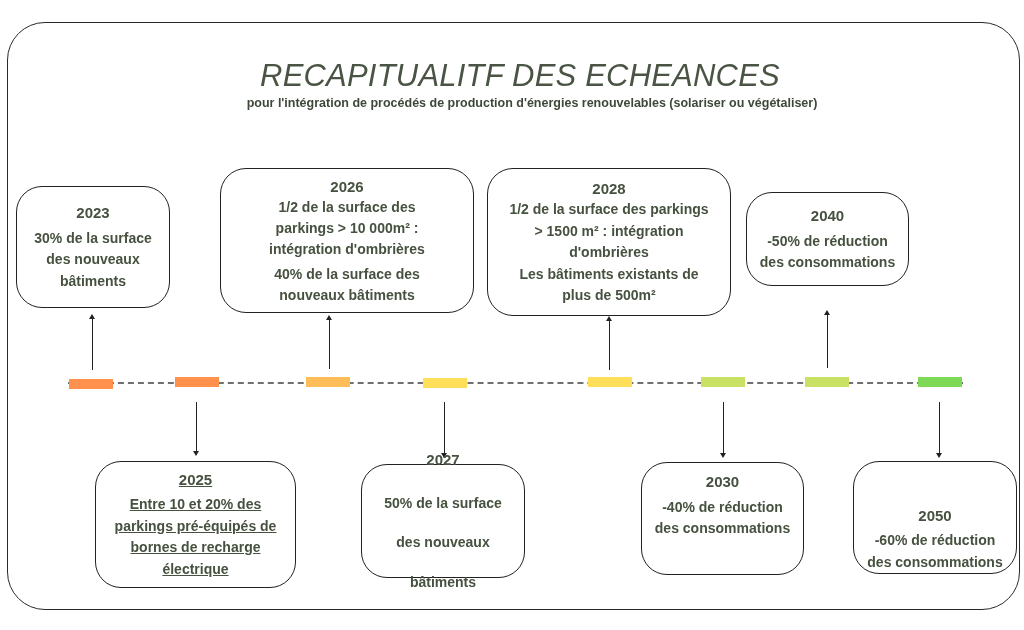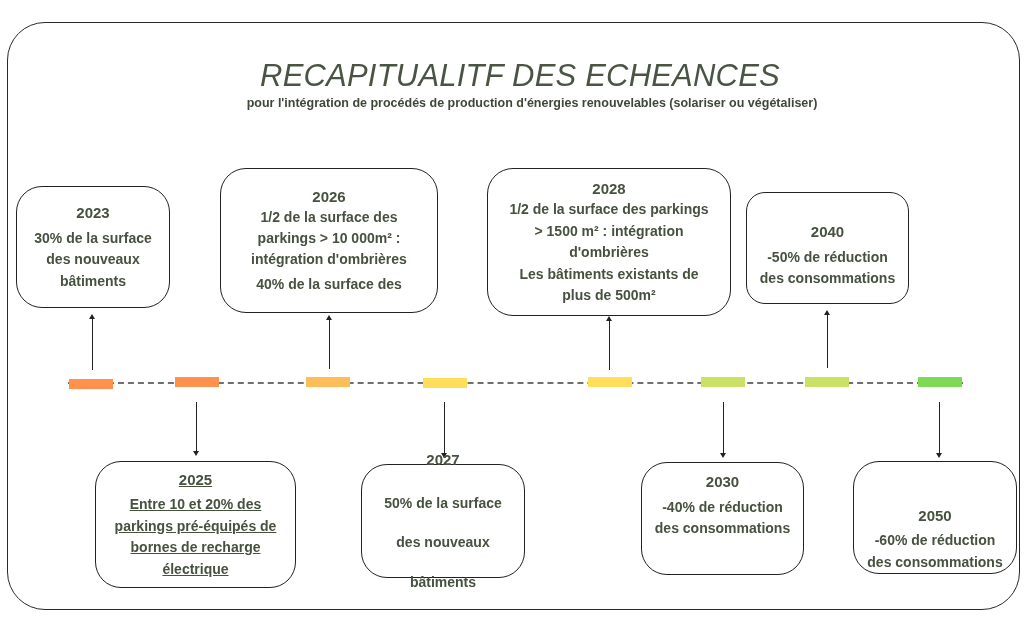--- a/index.html
+++ b/index.html
@@ -44,38 +44,39 @@
 <div class="arrow-v arrow-up" style="left:827px; top:312px; height:56px;"></div>
 <div class="arrow-v arrow-down" style="left:939px; top:402px; height:54px;"></div>
 
 <div class="box" style="left:16px; top:186px; width:154px; height:122px;">
   <div class="year">2023</div>
   <div class="line">30% de la surface</div>
   <div class="line">des nouveaux</div>
   <div class="line">bâtiments</div>
 </div>
 
-<div class="box" style="left:220px; top:168px; width:218px; height:145px; line-height:21px;">
+<div class="box" style="left:220px; top:168px; width:254px; height:145px; line-height:21px;">
   <div class="year" style="margin-bottom:0;">2026</div>
   <div class="line">1/2 de la surface des</div>
   <div class="line">parkings &gt; 10 000m² :</div>
   <div class="line">intégration d'ombrières</div>
   <div class="line" style="margin-top:4px;">40% de la surface des</div>
+  <div class="line">nouveaux bâtiments</div>
 </div>
 
 <div class="box" style="left:487px; top:168px; width:244px; height:148px; line-height:21.5px;">
   <div class="year" style="margin-bottom:0;">2028</div>
   <div class="line">1/2 de la surface des parkings</div>
   <div class="line">&gt; 1500 m² : intégration</div>
   <div class="line">d'ombrières</div>
   <div class="line">Les bâtiments existants de</div>
   <div class="line">plus de 500m²</div>
 </div>
 
-<div class="box" style="left:746px; top:192px; width:163px; height:112px; justify-content:flex-start; padding-top:28px;border-radius:19px;">
+<div class="box" style="left:746px; top:192px; width:163px; height:94px; justify-content:flex-start; padding-top:12px;">
   <div class="year">2040</div>
   <div class="line">-50% de réduction</div>
   <div class="line">des consommations</div>
 </div>
 
 <div class="box" style="left:95px; top:461px; width:201px; height:127px;text-decoration:underline;">
   <div class="year">2025</div>
   <div class="line">Entre 10 et 20% des</div>
   <div class="line">parkings pré-équipés de</div>
   <div class="line">bornes de recharge</div>

